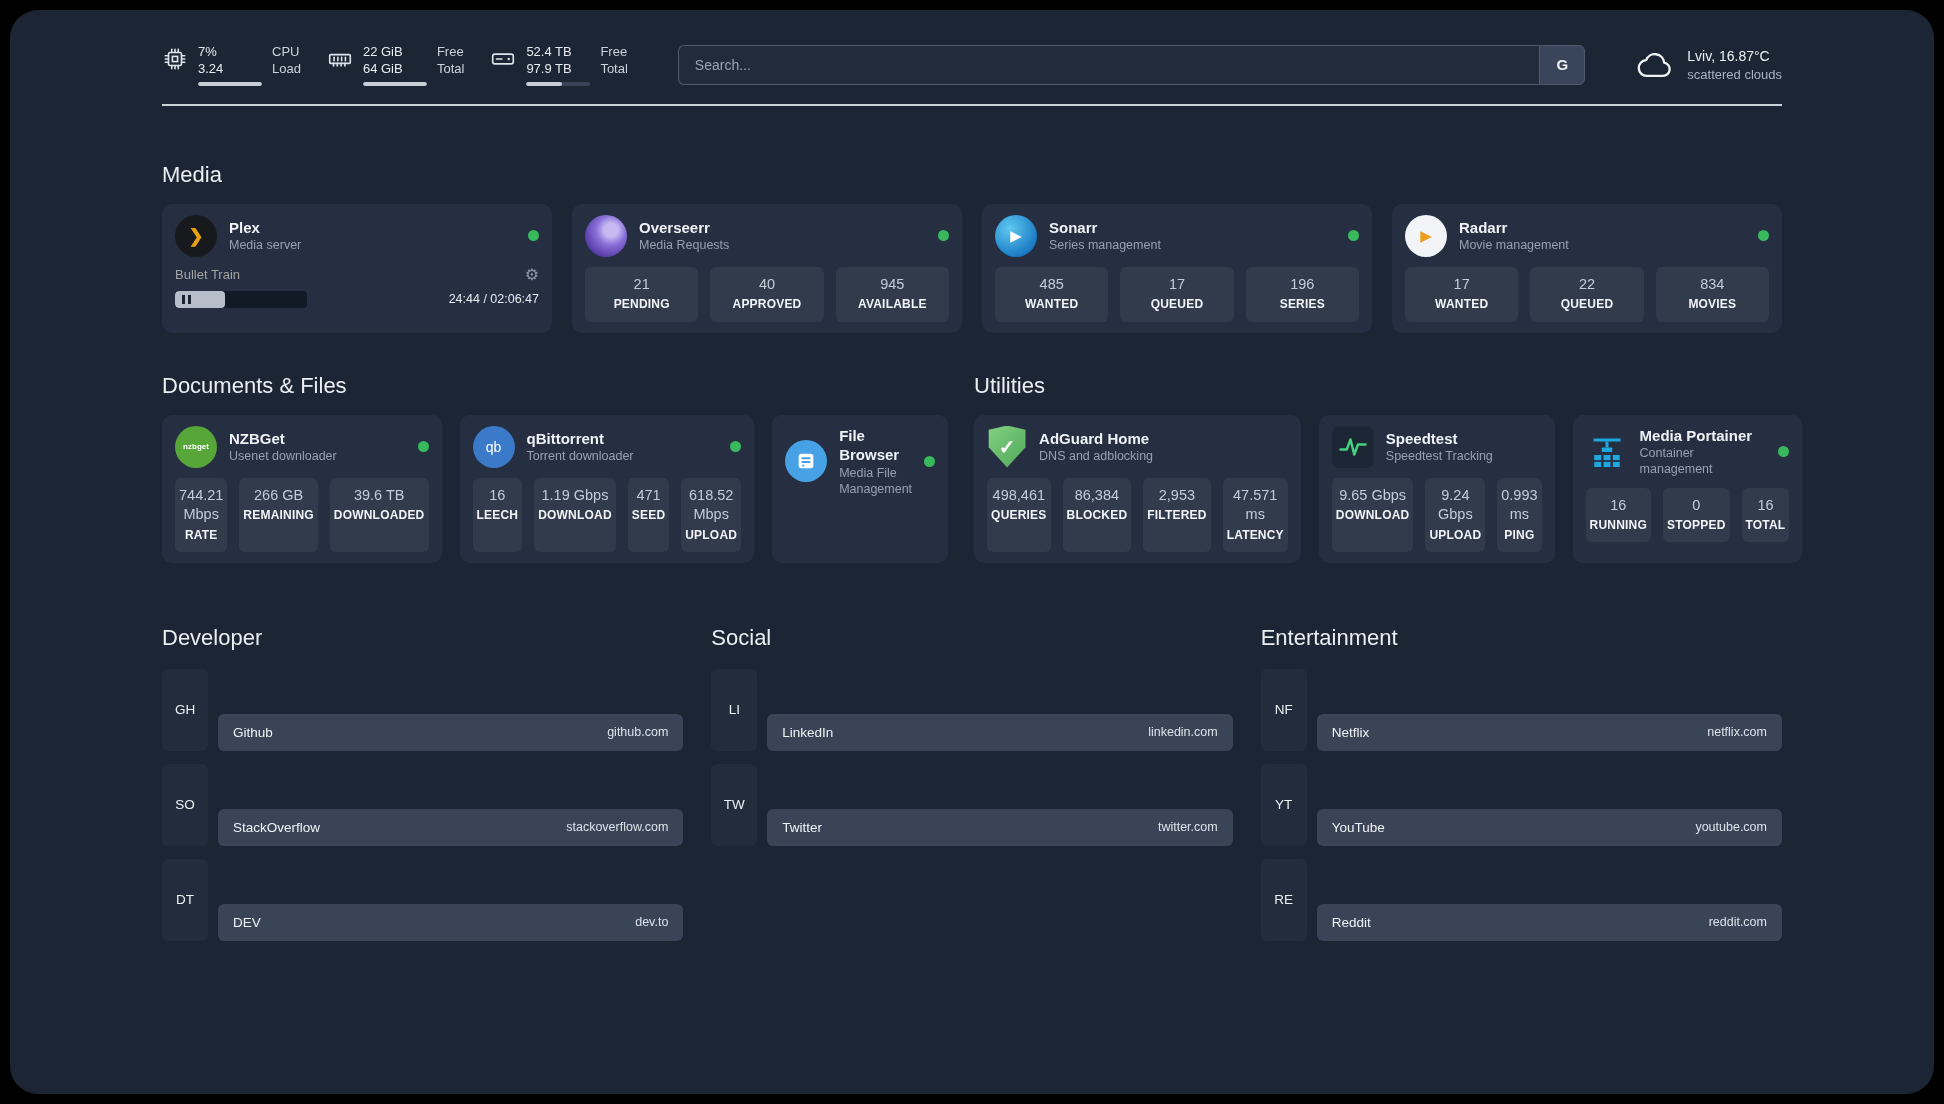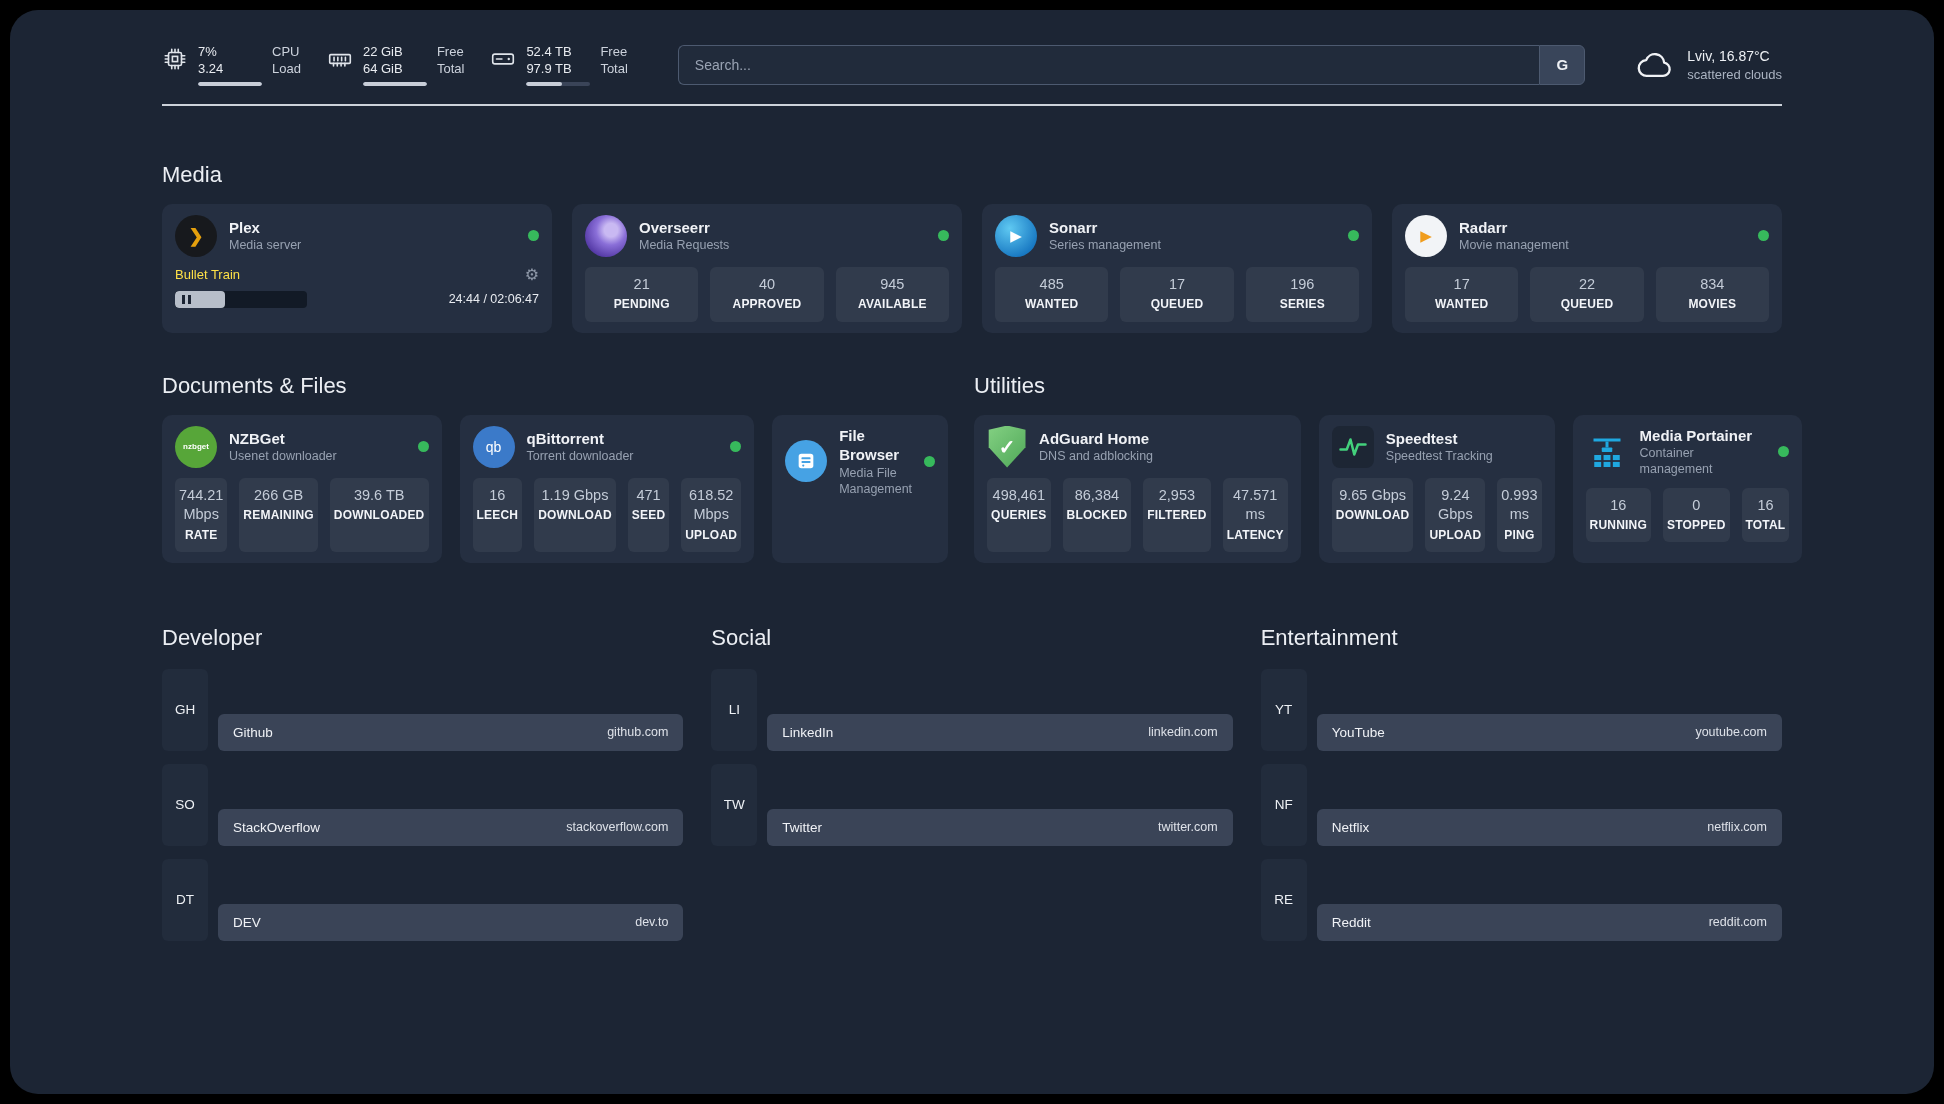--- a/index.html
+++ b/index.html
@@ -58,21 +58,21 @@
   .icon-portainer { background:transparent; }
   .icon-portainer svg { width:36px; height:36px; }
 
   .stats { display:flex; gap:12px; margin-top:10px; }
   .stat { flex:1; background:rgba(255,255,255,.06); border-radius:6px; text-align:center; padding:8px 4px 9px; line-height:1.35; }
   .stat-value { display:block; font-size:14.5px; color:#c4ccd8; }
   .stat-label { display:block; font-size:12px; font-weight:bold; color:#f2f4f8; letter-spacing:.2px; margin-top:2px; }
 
   
   .player-row { display:flex; align-items:center; margin-top:8px; }
-  .track { font-size:13px; color:#fde047; }
+  .track { font-size:13px; color:#a3a3a3; }
   .gear { margin-left:auto; color:#8d97a7; font-size:16px; cursor:pointer; }
   .seek-row { display:flex; align-items:center; margin-top:7px; }
   .seekbar { width:132px; height:17px; background:#121a26; border-radius:4px; overflow:hidden; cursor:pointer; }
   .seekfill { width:38%; height:100%; background:#b7bec9; border-radius:4px; display:flex; align-items:center; padding-left:7px; gap:3px; }
   .seekfill i { display:block; width:3px; height:9px; background:#1b2433; }
   .ptime { margin-left:auto; font-size:12.5px; color:#e8ebf0; }
 
   
   .bookmarks { display:grid; grid-template-columns:1fr 1fr 1fr; gap:28px; margin-top:62px; padding-bottom:50px; }
   .bm-rows { display:flex; flex-direction:column; gap:13px; margin-top:18px; }
@@ -518,31 +518,31 @@
                 <span class="bm-url">twitter.com</span>
               </span>
           </div>
         </div>
       </section>
 
       <section>
         <h2 class="section-title">Entertainment</h2>
         <div class="bm-rows">
           <div class="bm-row">
+            <span class="bm-abbr">NF</span>
+            <span class="bm-pill">
+                <span class="bm-name">Netflix</span>
+                <span class="bm-url">netflix.com</span>
+              </span>
+          </div>
+          <div class="bm-row">
             <span class="bm-abbr">YT</span>
             <span class="bm-pill">
                 <span class="bm-name">YouTube</span>
                 <span class="bm-url">youtube.com</span>
-              </span>
-          </div>
-          <div class="bm-row">
-            <span class="bm-abbr">NF</span>
-            <span class="bm-pill">
-                <span class="bm-name">Netflix</span>
-                <span class="bm-url">netflix.com</span>
               </span>
           </div>
           <div class="bm-row">
             <span class="bm-abbr">RE</span>
             <span class="bm-pill">
                 <span class="bm-name">Reddit</span>
                 <span class="bm-url">reddit.com</span>
               </span>
           </div>
         </div>

